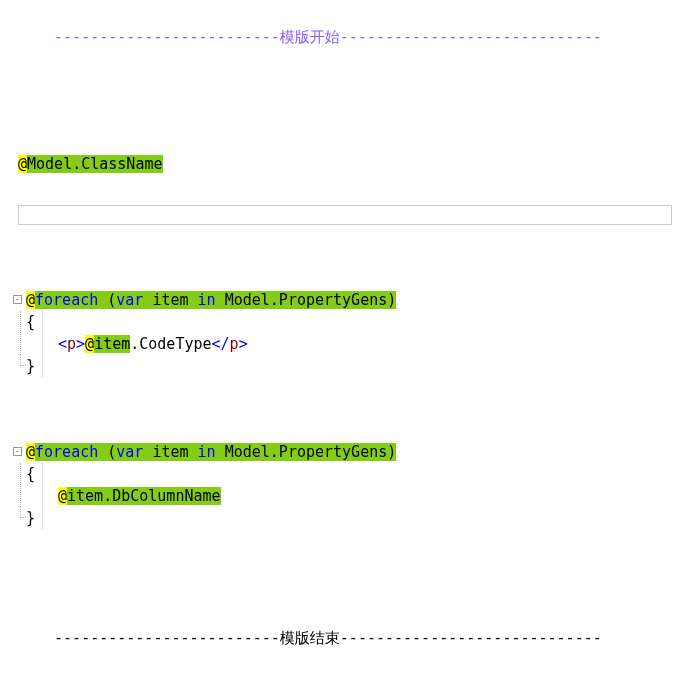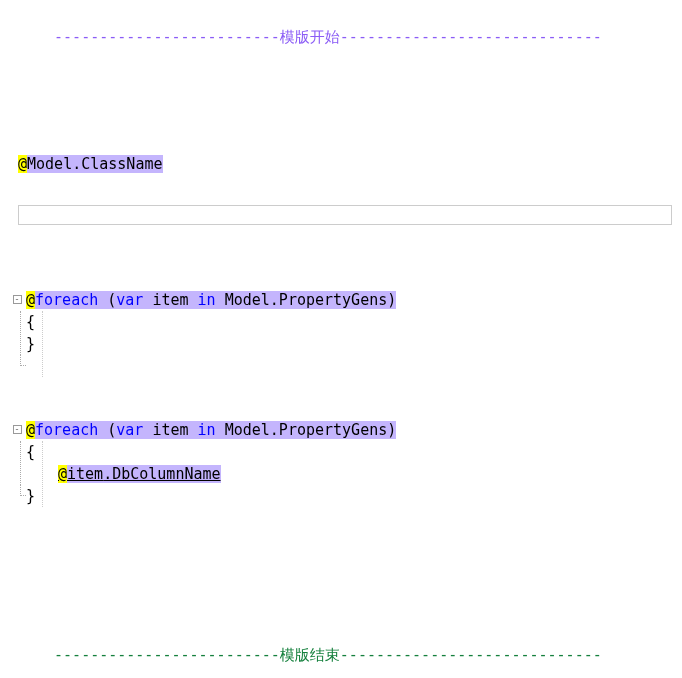--- a/index.html
+++ b/index.html
@@ -16,24 +16,24 @@
       position: relative;
       padding-left: 8px;
     }
     .header-divider {
       color: #8b5cf6;
       margin-top: 4px;
       margin-left: 28px;
       letter-spacing: 0;
     }
     .footer-divider {
-      color: #15803d;
+      color: #000000;
       margin-left: 28px;
       position: absolute;
-      bottom: 12px;
+      bottom: 29px;
       left: 8px;
     }
     .code-line {
       white-space: pre;
       line-height: 22px;
     }
     .section1 {
       margin-top: 105px;
       margin-left: 10px;
     }
@@ -83,21 +83,21 @@
       position: absolute;
       left: 4px;
       border-left: 1px dotted #aaa;
       border-bottom: 1px dotted #aaa;
       width: 6px;
     }
     .hl-yellow {
       background-color: #ffff00;
     }
     .hl-gray {
-      background-color: #c4b5fd;
+      background-color: #84cc16;
     }
     .kw-blue {
       color: #0000ff;
     }
     .kw-brown {
       color: #800000;
     }
     .tag-blue {
       color: #0000ff;
     }
@@ -129,33 +129,34 @@
 
 <div class="section2">
   <div class="code-line"><span class="gutter"><span class="fold-icon">-</span></span><span class="hl-gray"><span class="hl-yellow">@</span><span class="kw-blue">foreach</span><span> (</span><span class="kw-blue">var</span><span> item </span><span class="kw-blue">in</span><span> Model.PropertyGens)</span></span></div>
 
   <div style="position:relative;">
     <div class="fold-line" style="top:0;height:44px;left:12px;"></div>
     <div class="fold-line-end" style="top:44px;height:11px;left:12px;"></div>
     <div class="dotted-v" style="left:34px;height:66px;"></div>
 
     <div class="code-line code-indent"><span>{</span></div>
+    <div class="code-line code-indent" style="padding-left:32px;"><span class="tag-blue">&lt;</span><span class="kw-brown">p</span><span class="tag-blue">&gt;</span><span class="hl-yellow">@</span><span class="hl-gray">item</span><span>.CodeType</span><span class="tag-blue">&lt;/</span><span class="kw-brown">p</span><span class="tag-blue">&gt;</span></div>
     <div class="code-line code-indent"><span>}</span></div>
   </div>
 </div>
 
 <div class="section3">
   <div class="code-line"><span class="gutter"><span class="fold-icon">-</span></span><span class="hl-gray"><span class="hl-yellow">@</span><span class="kw-blue">foreach</span><span> (</span><span class="kw-blue">var</span><span> item </span><span class="kw-blue">in</span><span> Model.PropertyGens)</span></span></div>
 
   <div style="position:relative;">
     <div class="fold-line" style="top:0;height:44px;left:12px;"></div>
     <div class="fold-line-end" style="top:44px;height:11px;left:12px;"></div>
     <div class="dotted-v" style="left:34px;height:66px;"></div>
 
     <div class="code-line code-indent"><span>{</span></div>
-    <div class="code-line code-indent" style="padding-left:32px;text-decoration:underline;"><span class="hl-gray"><span class="hl-yellow">@</span><span>item</span><span>.DbColumnName</span></span></div>
+    <div class="code-line code-indent" style="padding-left:32px;"><span class="hl-gray"><span class="hl-yellow">@</span><span>item</span><span>.DbColumnName</span></span></div>
     <div class="code-line code-indent"><span>}</span></div>
   </div>
 </div>
 
 <div class="footer-divider code-line">
   <span>-------------------------模版结束-----------------------------</span>
 </div>
 
 </body></html>

